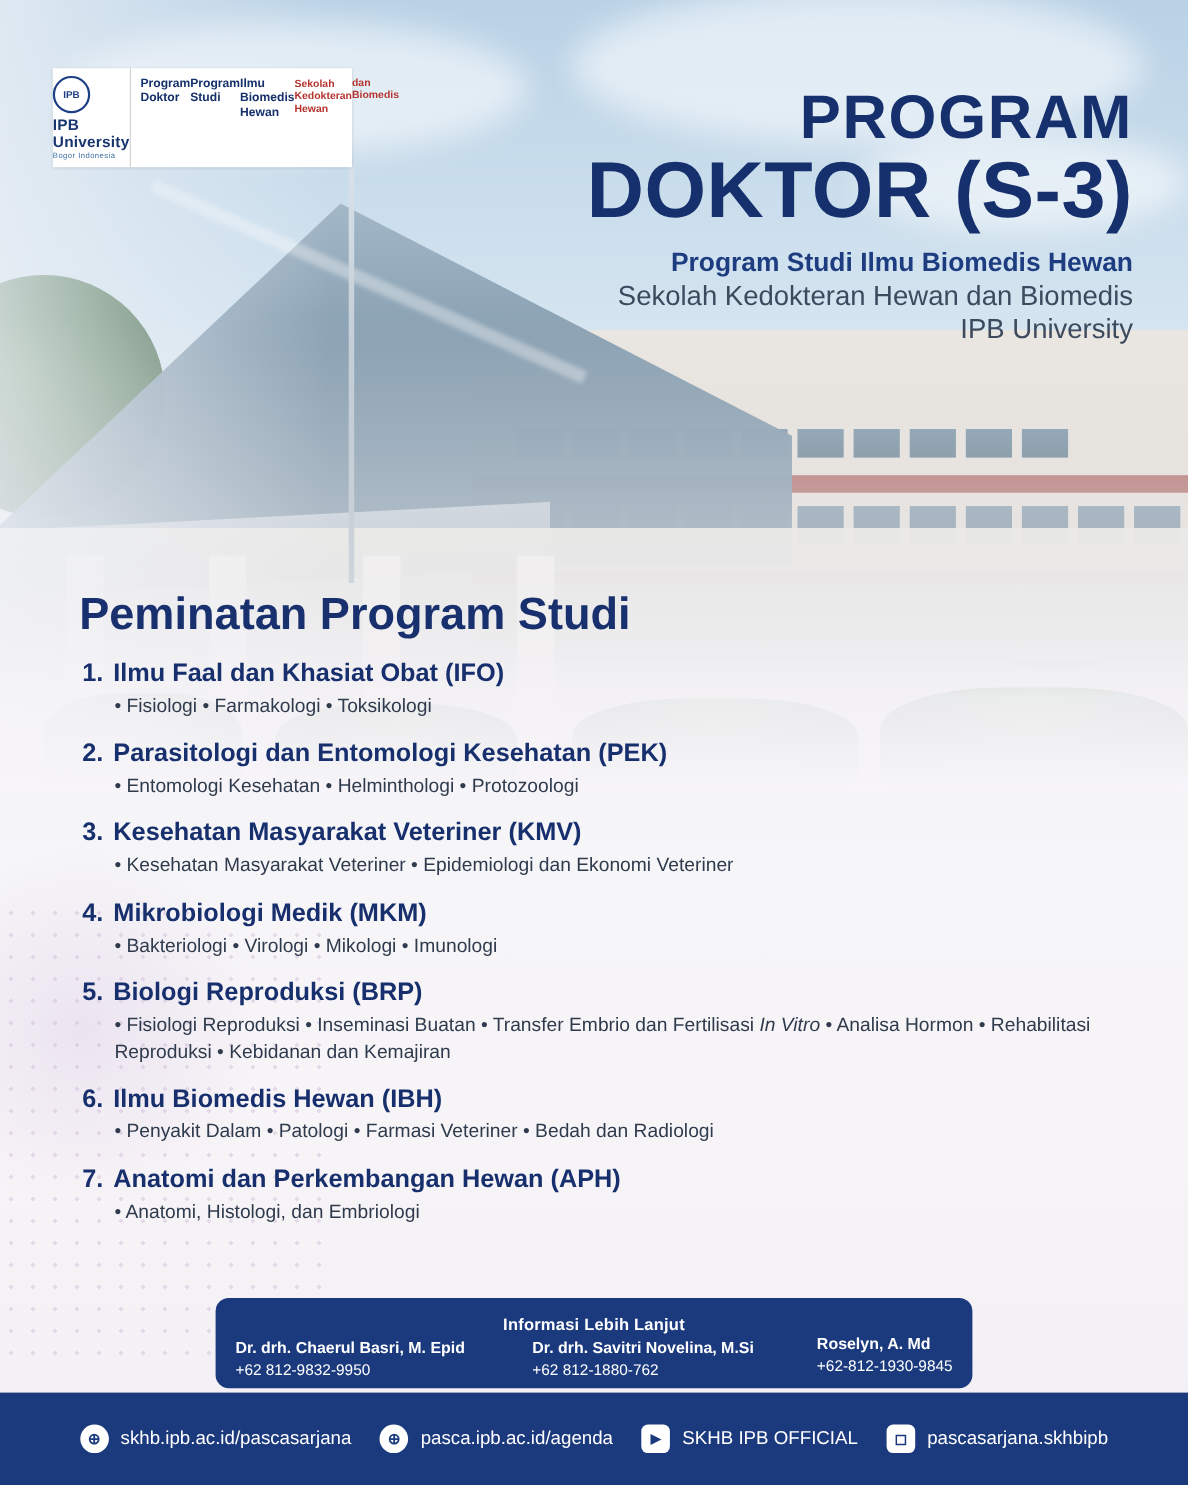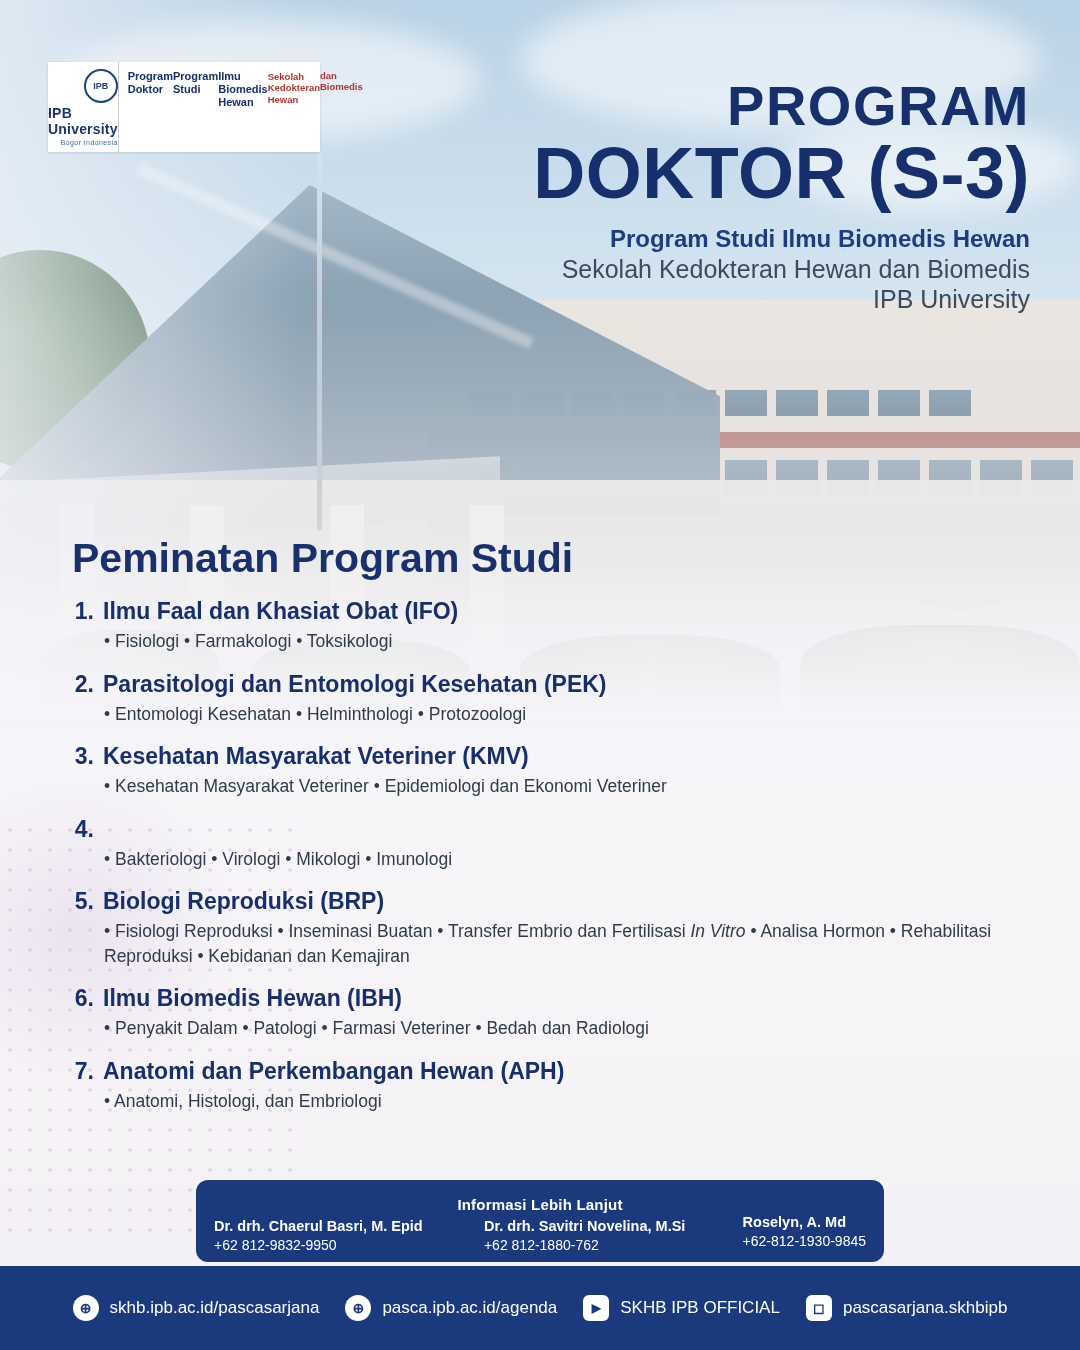--- a/index.html
+++ b/index.html
@@ -132,21 +132,21 @@
   
   .logo-box {
     position: absolute; left: 48px; top: 62px;
     width: 272px; height: 90px;
     background: #ffffff;
     display: flex; align-items: stretch;
     box-shadow: 0 1px 3px rgba(0,0,0,.12);
   }
   .logo-left {
     width: 142px; display: flex; flex-direction: column;
-    align-items: flex-end; justify-content: center; gap: 2px;
+    align-items: flex-start; justify-content: center; gap: 2px;
     border-right: 1px solid #cfcfcf;
   }
   .ipb-mark {
     width: 34px; height: 34px; border-radius: 50%;
     border: 2px solid #1d3f84;
     display: flex; align-items: center; justify-content: center;
     color: #1d3f84; font-size: 9px; font-weight: bold;
   }
   .ipb-name { color: #18356f; font-size: 14px; font-weight: bold; letter-spacing: .2px; }
   .ipb-sub { color: #3a6ea5; font-size: 7px; letter-spacing: .4px; }
@@ -360,20 +360,21 @@
       <div class="item-head">
         <span class="item-num">3.</span>
         <span>Kesehatan Masyarakat Veteriner (KMV)</span>
       </div>
       <div class="item-sub">• Kesehatan Masyarakat Veteriner • Epidemiologi dan Ekonomi Veteriner</div>
     </div>
 
     <div class="item">
       <div class="item-head">
         <span class="item-num">4.</span>
+        <span>Mikrobiologi Medik (MKM)</span>
       </div>
       <div class="item-sub">• Bakteriologi • Virologi • Mikologi • Imunologi</div>
     </div>
 
     <div class="item">
       <div class="item-head">
         <span class="item-num">5.</span>
         <span>Biologi Reproduksi (BRP)</span>
       </div>
       <div class="item-sub">• Fisiologi Reproduksi • Inseminasi Buatan • Transfer Embrio dan Fertilisasi <em>In Vitro</em> • Analisa Hormon • Rehabilitasi Reproduksi • Kebidanan dan Kemajiran</div>

